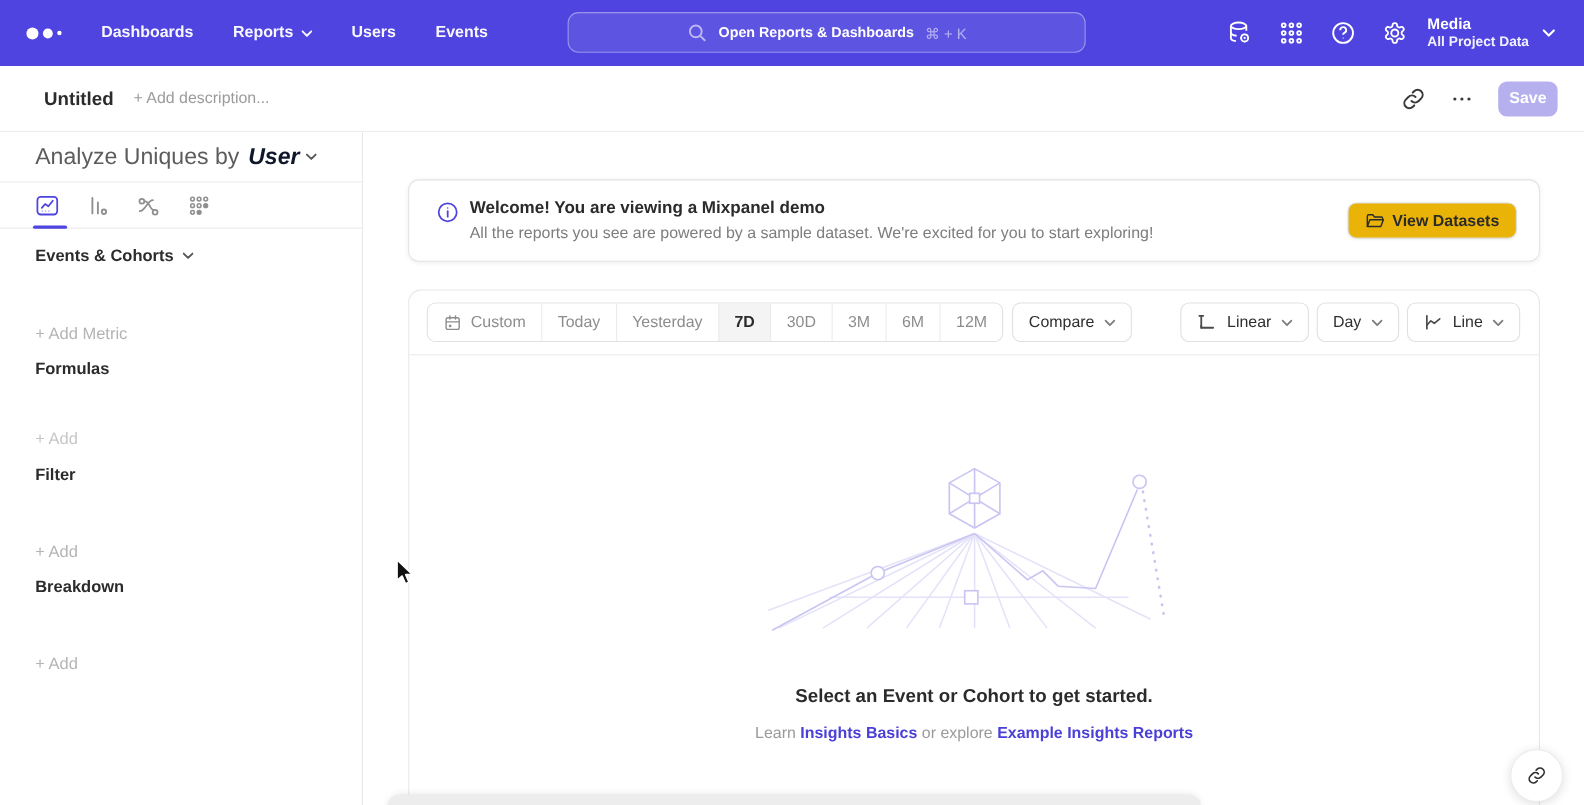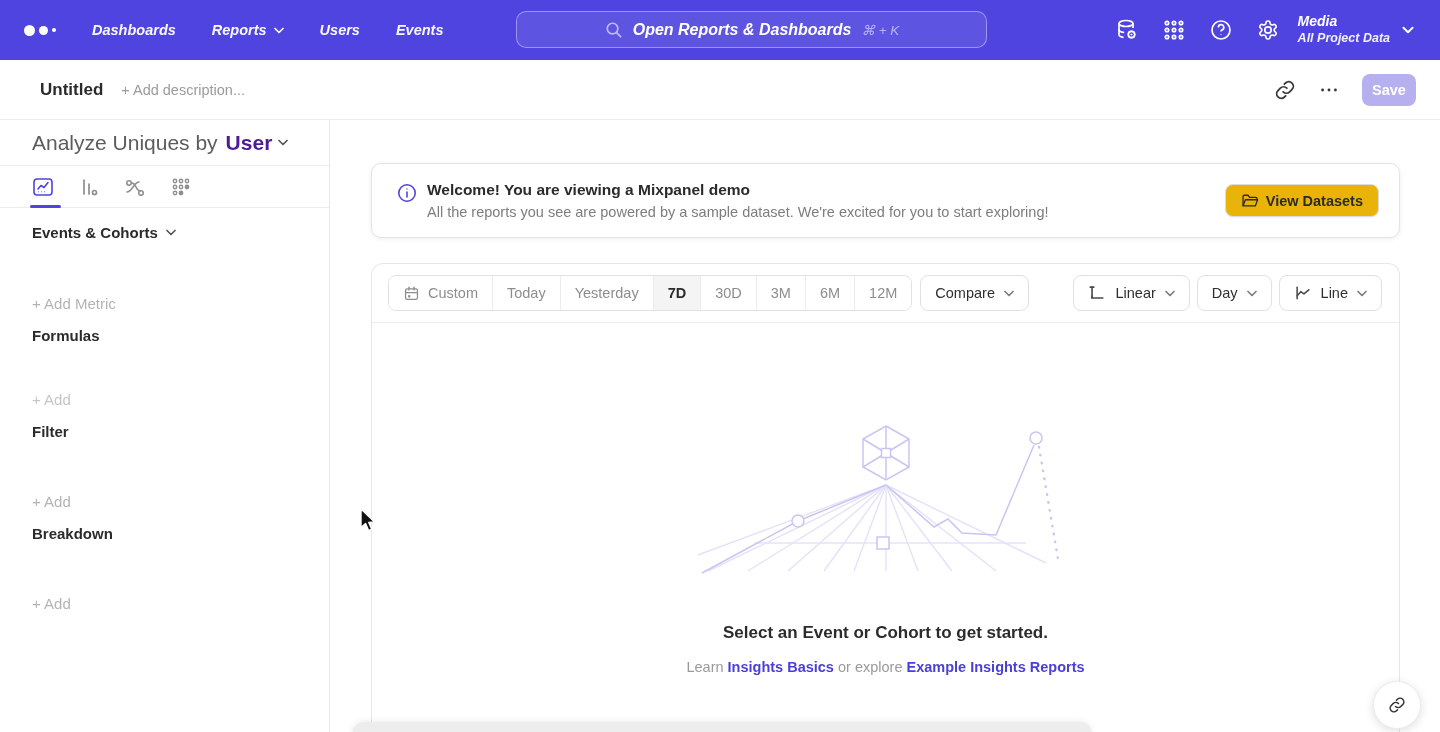--- a/index.html
+++ b/index.html
@@ -1,31 +1,31 @@
 <!DOCTYPE html>
 <html><head>
 <meta charset="utf-8">
 <style>
   * { margin:0; padding:0; box-sizing:border-box; }
   html,body { width:1440px; height:732px; overflow:hidden; }
   body { font-family:"Liberation Sans", sans-serif; background:#fff; color:#2f2f2f; }
   .page { position:relative; width:1440px; height:732px; overflow:hidden; background:#fff; }
 
   
-  .topnav { position:relative; height:60px; background:#4F44E0; display:flex; align-items:center;font-style:italic; }
+  .topnav { position:relative; height:60px; background:#4F44E0; display:flex; align-items:center; }
   .logo { display:flex; align-items:center; gap:4px; margin-left:24px; width:34px; }
   .logo i { display:block; border-radius:50%; background:#fff; }
   .logo .d1{ width:11px; height:11px; } .logo .d2{ width:9px; height:9px; } .logo .d3{ width:4px; height:4px; }
   .nav-items { display:flex; align-items:center; gap:36px; margin-left:34px; }
   .nav-item { color:rgba(255,255,255,.96); font-size:14.5px; font-weight:600; display:flex; align-items:center; gap:7px; cursor:pointer; }
   .chev { display:inline-block; }
   .search { position:absolute; left:516px; top:11px; width:471px; height:37px; border-radius:10px;
             background:rgba(255,255,255,.09); border:1px solid rgba(255,255,255,.38);
             display:flex; align-items:center; justify-content:center; gap:10px; cursor:pointer; }
-  .search .ph { color:#fff; font-weight:600; font-size:16px; }
+  .search .ph { color:#fff; font-weight:600; font-size:13px; }
   .search .sc { color:rgba(255,255,255,.55); font-size:13.5px; }
   .nav-right { position:absolute; right:0; top:0; height:60px; display:flex; align-items:center; padding-right:26px; }
   .nav-ic { width:24px; height:24px; margin-left:23px; color:#fff; cursor:pointer; }
   .nav-ic svg { width:100%; height:100%; }
   .project { margin-left:18px; color:#fff; line-height:1.25; cursor:pointer; }
   .project .p-name { font-size:14px; font-weight:700; }
   .project .p-scope { font-size:12.5px; font-weight:600; color:rgba(255,255,255,.92); }
   .project-chev { margin-left:12px; color:#fff; }
 
   
@@ -36,21 +36,21 @@
   .icon-btn { width:22px; height:22px; color:#3a3a3a; cursor:pointer; }
   .icon-btn svg { width:100%; height:100%; }
   .save-btn { width:54px; height:32px; border:none; border-radius:8px; background:#B6B0EF; color:#fff;
               font-size:14.5px; font-weight:600; font-family:inherit; cursor:default; }
 
   
   .app-body { display:flex; height:612px; }
   .sidebar { position:relative; width:330px; border-right:1px solid #e8e8e8; background:#fff; flex:none; }
   .an-row { height:46px; display:flex; align-items:center; padding-left:32px; border-bottom:1px solid #ececec; font-size:21px; }
   .an-prefix { color:#5c5c5c; }
-  .an-value { color:#4c1d95; font-weight:600; margin-left:8px; display:flex; align-items:center; gap:6px; cursor:pointer; }
+  .an-value { color:#0f172a; font-weight:600; margin-left:8px; display:flex; align-items:center; gap:6px; cursor:pointer;font-style:italic; }
   .tabs-row { position:relative; height:42px; display:flex; align-items:center; gap:24px; padding-left:32px; border-bottom:1px solid #ececec; }
   .tab-ic { width:22px; height:22px; color:#8f8f8f; cursor:pointer; }
   .tab-ic.sel { color:#4F44E0; }
   .tab-ic svg { width:100%; height:100%; }
   .tab-underline { position:absolute; left:30px; bottom:-1px; width:31px; height:3px; border-radius:2px; background:#4F44E0; }
   .side-label { position:absolute; left:32px; font-size:15px; }
   .side-head { color:#2b2b2b; font-weight:700; }
   .side-head .hd { display:flex; align-items:center; gap:8px; }
   .side-add { color:#b4b4b4; cursor:pointer;margin-top:29px; }
   .side-add.lighter { color:#c6c6c6; }

